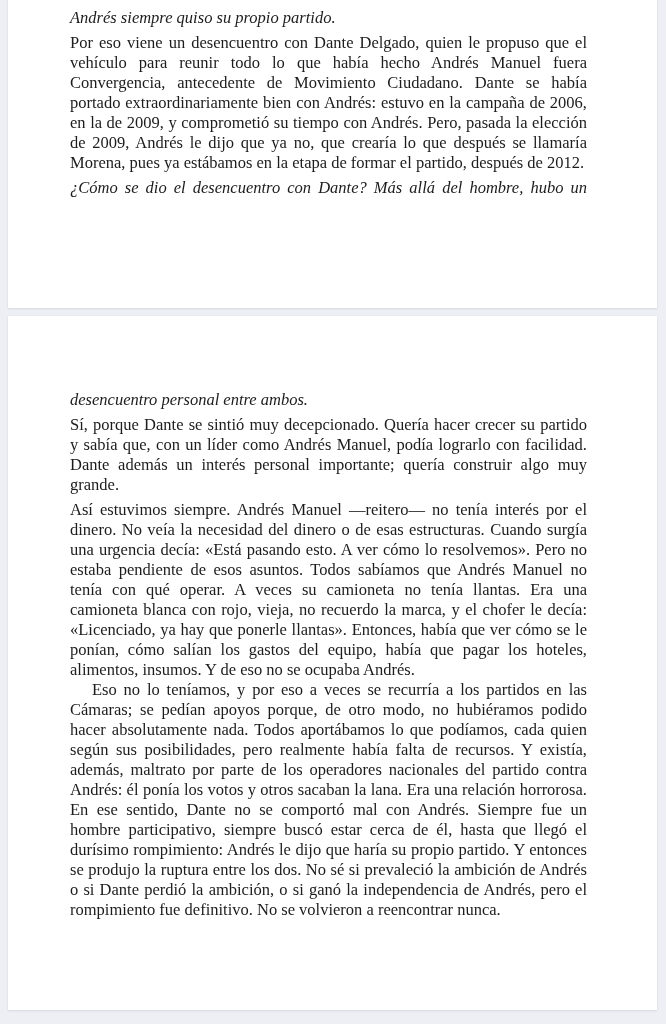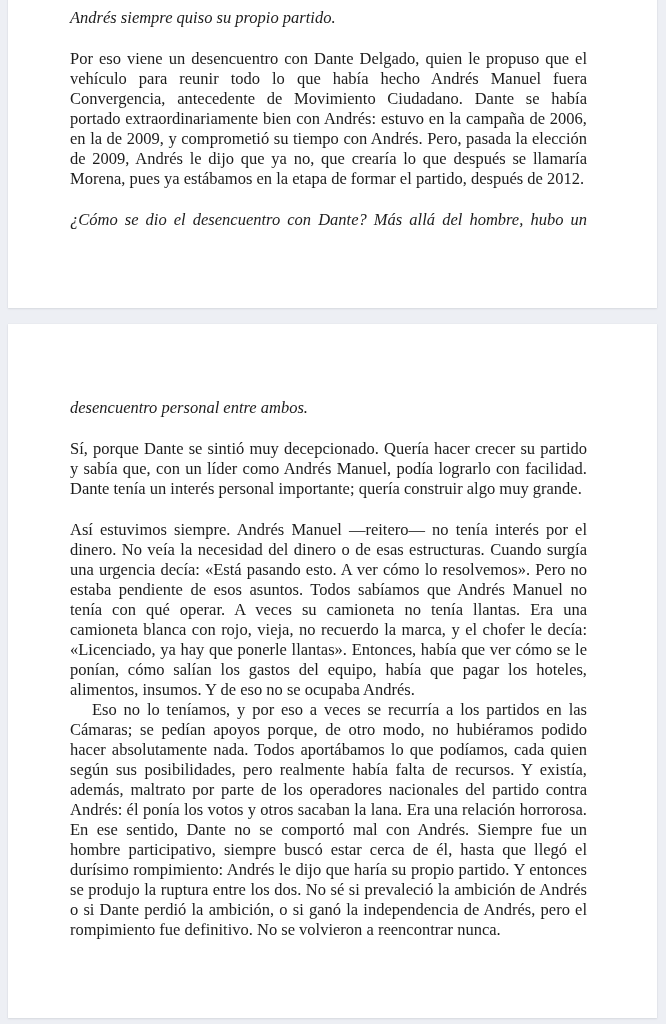--- a/index.html
+++ b/index.html
@@ -17,48 +17,48 @@
     overflow: hidden;
   }
   .page {
     position: absolute;
     left: 8px;
     width: 649px;
     background: var(--page, #ffffff);
     box-shadow: 0 1px 2px rgba(40,50,70,0.10), 0 0 1px rgba(40,50,70,0.08);
   }
   .page-top    { top: -20px; height: 328px; }
-  .page-bottom { top: 324px; height: 694px; }
+  .page-bottom { top: 316px; height: 694px; }
   .page-text {
     font-family: "Liberation Serif", "DejaVu Serif", serif;
     font-size: 16.5px;
     line-height: 20px;
     color: var(--ink, #1c1c1c);
     text-align: justify;
   }
   .page-top .page-text    { padding: 28px 70px 0 62px; }
   .page-bottom .page-text { padding: 74px 70px 0 62px; }
-  .para + .para { margin-top: 21px; }
+  .para + .para { margin-top: 5px; }
   .para.flow { margin-top: 0; }
   .para.italic { font-style: italic; }
   .para.indent { text-indent: 22px; }
   .para.stretch { text-align-last: justify; }
 </style>
 </head>
 <body>
 
 <div class="viewport">
   <div class="page page-top">
     <div class="page-text">
         <p class="para italic">Andrés siempre quiso su propio partido.</p>
         <p class="para">Por eso viene un desencuentro con Dante Delgado, quien le propuso que el vehículo para reunir todo lo que había hecho Andrés Manuel fuera Convergencia, antecedente de Movimiento Ciudadano. Dante se había portado extraordinariamente bien con Andrés: estuvo en la campaña de 2006, en la de 2009, y comprometió su tiempo con Andrés. Pero, pasada la elección de 2009, Andrés le dijo que ya no, que crearía lo que después se llamaría Morena, pues ya estábamos en la etapa de formar el partido, después de 2012.</p>
         <p class="para italic stretch">¿Cómo se dio el desencuentro con Dante? Más allá del hombre, hubo un</p>
       </div>
   </div>
   <div class="page page-bottom">
     <div class="page-text">
         <p class="para italic">desencuentro personal entre ambos.</p>
-        <p class="para">Sí, porque Dante se sintió muy decepcionado. Quería hacer crecer su partido y sabía que, con un líder como Andrés Manuel, podía lograrlo con facilidad. Dante tenía un interés personal importante; quería construir algo muy grande.</p>
+        <p class="para">Sí, porque Dante se sintió muy decepcionado. Quería hacer crecer su partido y sabía que, con un líder como Andrés Manuel, podía lograrlo con facilidad. Dante además un interés personal importante; quería construir algo muy grande.</p>
         <p class="para">Así estuvimos siempre. Andrés Manuel —reitero— no tenía interés por el dinero. No veía la necesidad del dinero o de esas estructuras. Cuando surgía una urgencia decía: «Está pasando esto. A ver cómo lo resolvemos». Pero no estaba pendiente de esos asuntos. Todos sabíamos que Andrés Manuel no tenía con qué operar. A veces su camioneta no tenía llantas. Era una camioneta blanca con rojo, vieja, no recuerdo la marca, y el chofer le decía: «Licenciado, ya hay que ponerle llantas». Entonces, había que ver cómo se le ponían, cómo salían los gastos del equipo, había que pagar los hoteles, alimentos, insumos. Y de eso no se ocupaba Andrés.</p>
         <p class="para indent flow">Eso no lo teníamos, y por eso a veces se recurría a los partidos en las Cámaras; se pedían apoyos porque, de otro modo, no hubiéramos podido hacer absolutamente nada. Todos aportábamos lo que podíamos, cada quien según sus posibilidades, pero realmente había falta de recursos. Y existía, además, maltrato por parte de los operadores nacionales del partido contra Andrés: él ponía los votos y otros sacaban la lana. Era una relación horrorosa. En ese sentido, Dante no se comportó mal con Andrés. Siempre fue un hombre participativo, siempre buscó estar cerca de él, hasta que llegó el durísimo rompimiento: Andrés le dijo que haría su propio partido. Y entonces se produjo la ruptura entre los dos. No sé si prevaleció la ambición de Andrés o si Dante perdió la ambición, o si ganó la independencia de Andrés, pero el rompimiento fue definitivo. No se volvieron a reencontrar nunca.</p>
       </div>
   </div>
 </div>
 
 </body></html>

